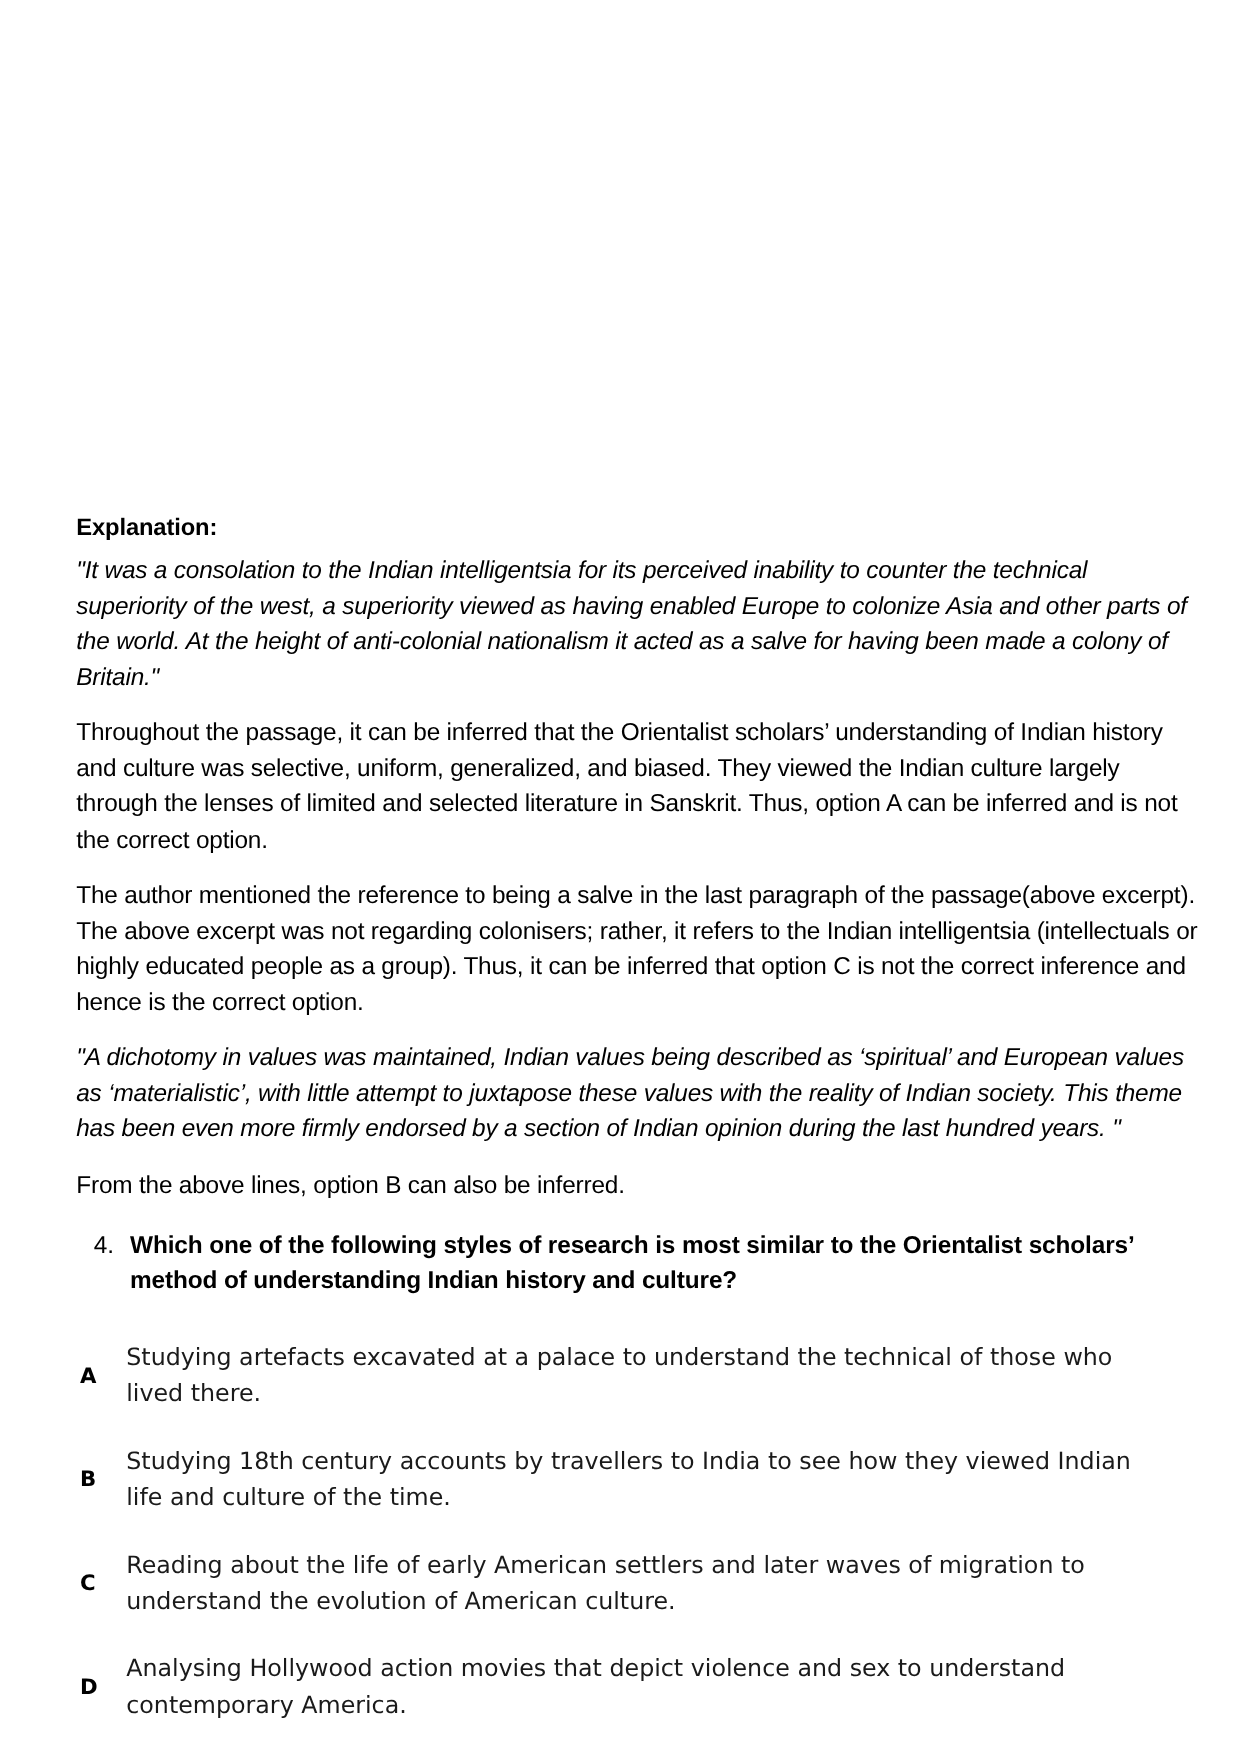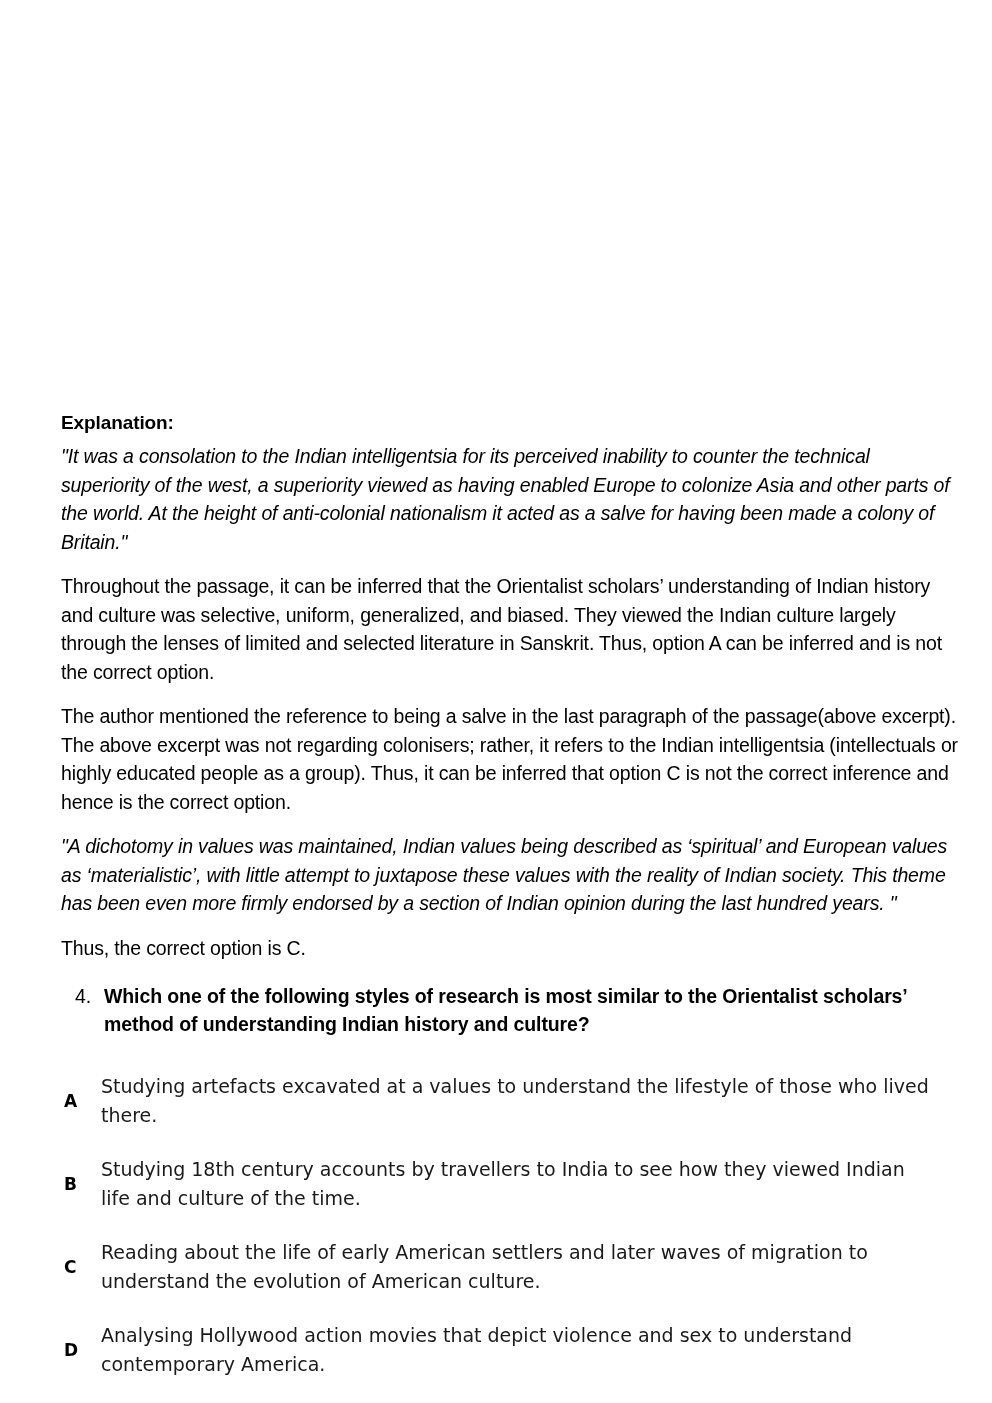--- a/index.html
+++ b/index.html
@@ -130,34 +130,34 @@
       <div class="explanation-heading">Explanation:</div>
 
       <p class="para quote">"It was a consolation to the Indian intelligentsia for its perceived inability to counter the technical superiority of the west, a superiority viewed as having enabled Europe to colonize Asia and other parts of the world. At the height of anti-colonial nationalism it acted as a salve for having been made a colony of Britain."</p>
 
       <p class="para">Throughout the passage, it can be inferred that the Orientalist scholars’ understanding of Indian history and culture was selective,  uniform, generalized, and biased. They viewed the Indian culture largely through the lenses of limited and selected literature in Sanskrit. Thus, option A can be inferred and is not the correct option.</p>
 
       <p class="para">The author mentioned the reference to being a salve in the last paragraph of the passage(above excerpt). The above excerpt was not regarding colonisers; rather, it refers to the Indian intelligentsia (intellectuals or highly educated people as a group). Thus, it can be inferred that option C is not the correct inference and hence is the correct option.</p>
 
       <p class="para quote">"A dichotomy in values was maintained, Indian values being described as ‘spiritual’ and European values as ‘materialistic’, with little attempt to juxtapose these values with the reality of Indian society. This theme has been even more firmly endorsed by a section of Indian opinion during the last hundred years. "</p>
 
+      <p class="para">From the above lines, option B can also be inferred.</p>
 
-      <p class="para">Thus, the correct option is C.</p>
     </div>
 
     <div class="question-row">
       <div class="question-number">4.</div>
       <div class="question-text">Which one of the following styles of research is most similar to the Orientalist scholars’ method of understanding Indian history and culture?</div>
     </div>
 
     <div class="options">
 
       <div class="option-row">
         <div class="option-letter">A</div>
-        <div class="option-text">Studying artefacts excavated at a values to understand the lifestyle of those who lived there.</div>
+        <div class="option-text">Studying artefacts excavated at a palace to understand the technical of those who lived there.</div>
       </div>
 
       <div class="option-row">
         <div class="option-letter">B</div>
         <div class="option-text">Studying 18th century accounts by travellers to India to see how they viewed Indian life and culture of the time.</div>
       </div>
 
       <div class="option-row">
         <div class="option-letter">C</div>
         <div class="option-text">Reading about the life of early American settlers and later waves of migration to understand the evolution of American culture.</div>

